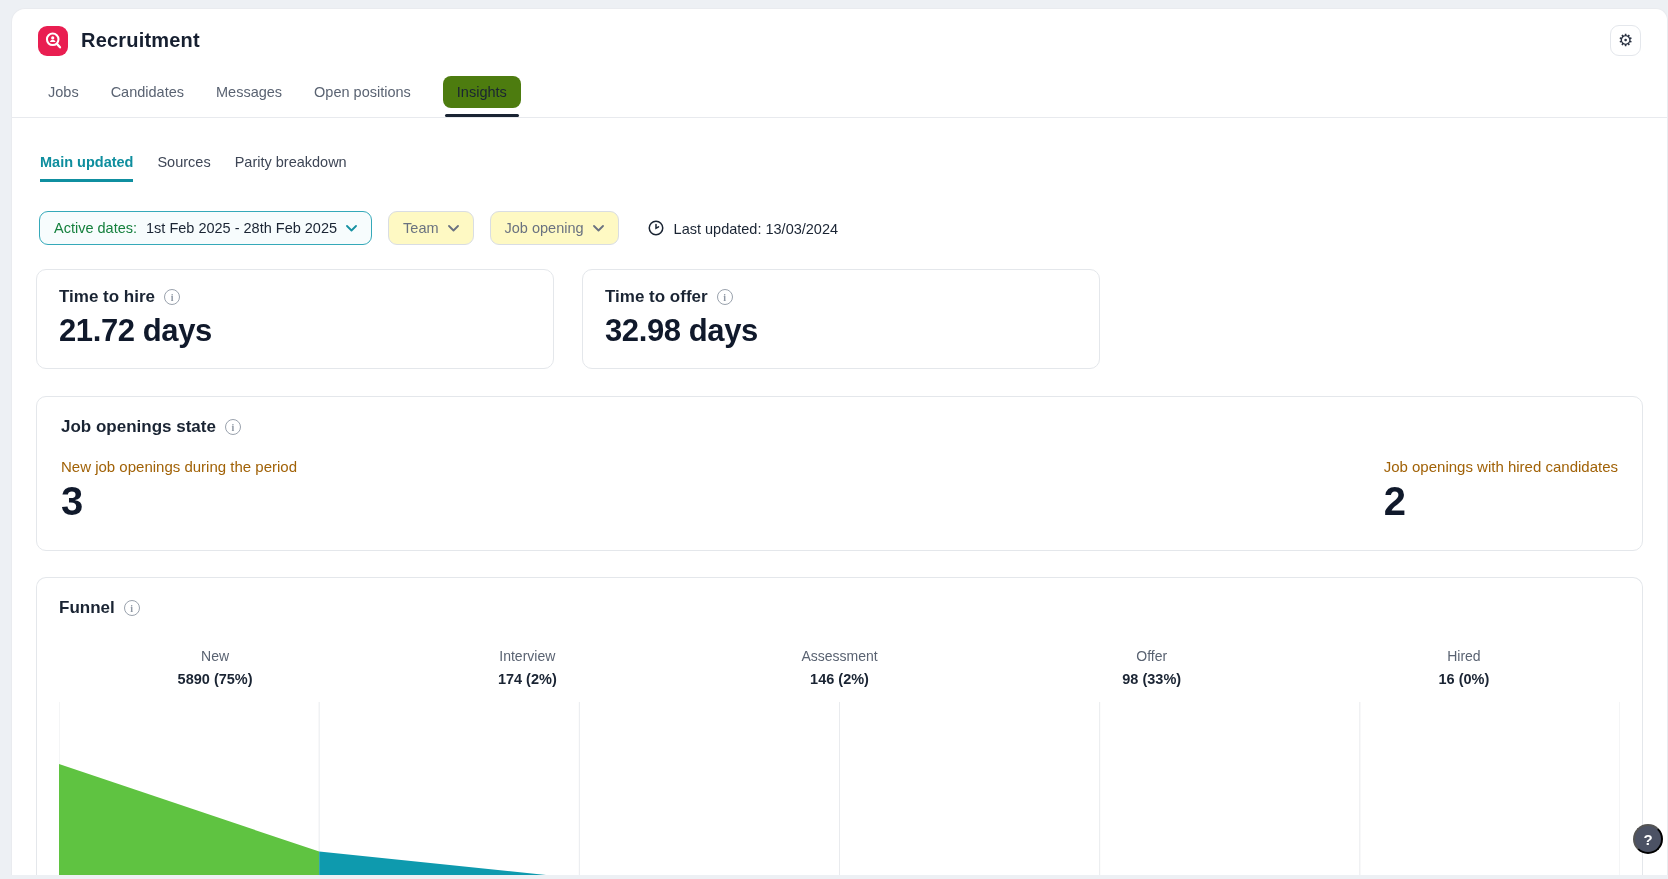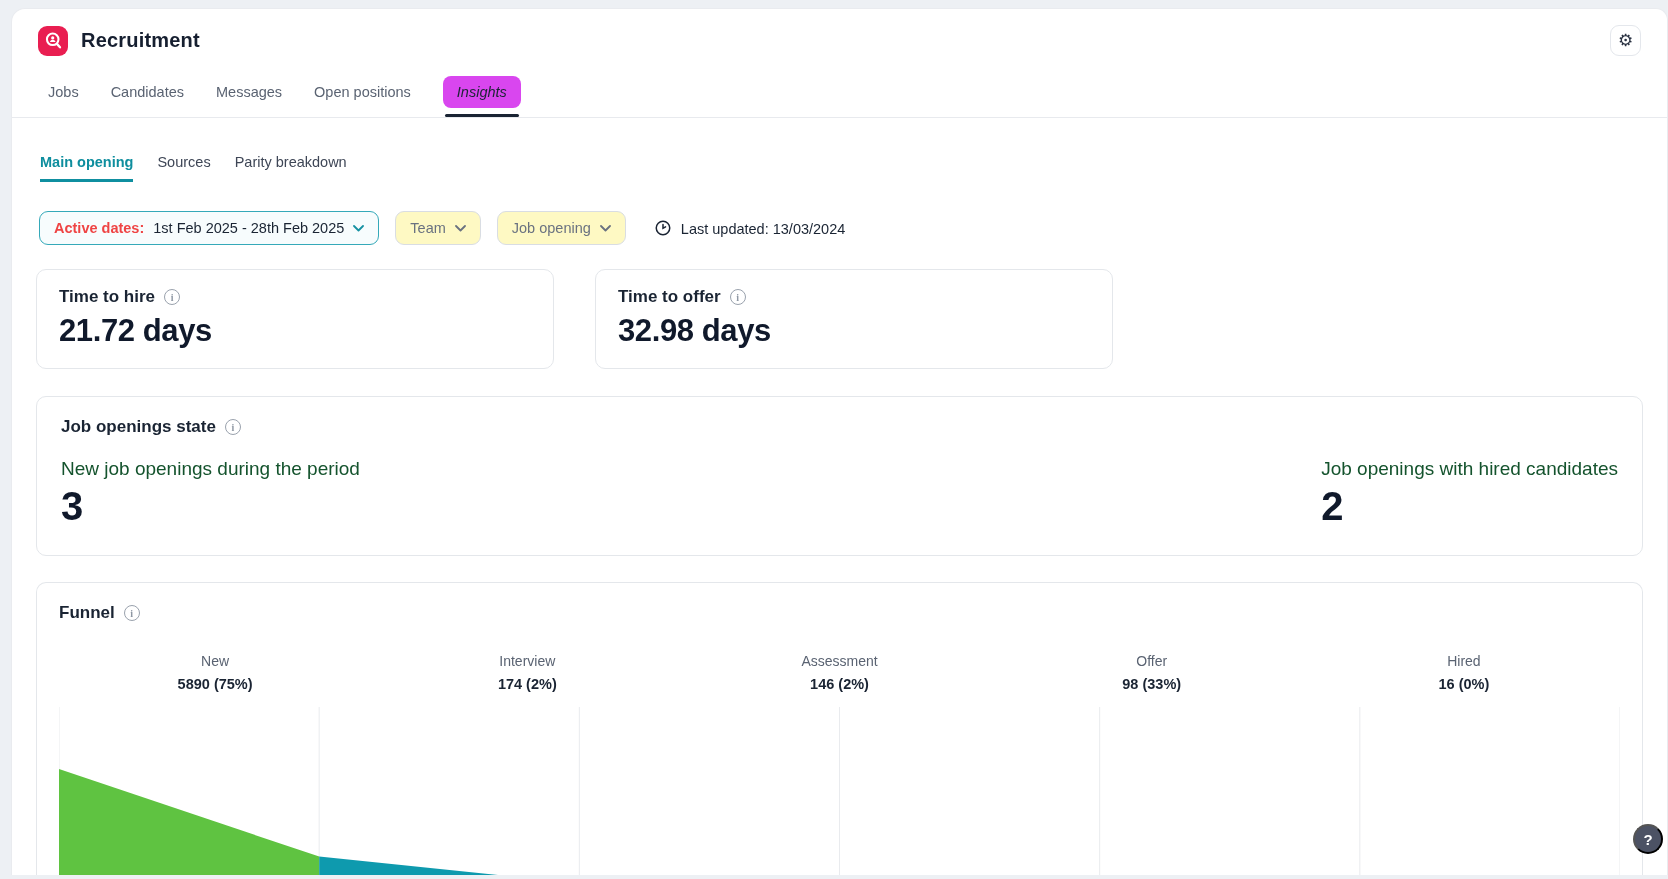--- a/index.html
+++ b/index.html
@@ -18,51 +18,51 @@
   .logo { width:30px; height:30px; border-radius:9px; background:#e91e51;
     display:flex; align-items:center; justify-content:center; flex:0 0 auto; }
   .app-title { font-size:20px; font-weight:700; color:#161f30; letter-spacing:.2px; }
   .settings-btn { margin-left:auto; width:31px; height:31px; border:1px solid #e4e7ec;
     border-radius:9px; background:#fff; display:flex; align-items:center; justify-content:center;
     font-size:17px; color:#2a3242; cursor:pointer; }
   
   .tab-bar { display:flex; align-items:center; gap:32px; padding:0 36px; margin-top:10px;
     height:52px; border-bottom:1px solid #e8eaee; }
   .tab { font-size:14.5px; color:#5a6372; cursor:pointer; position:relative; }
-  .tab.active { background:#d946ef; border-radius:8px; padding:8px 14px; color:#1a2433;font-style:italic; }
+  .tab.active { background:#4d7c0f; border-radius:8px; padding:8px 14px; color:#1a2433; }
   .tab.active::after { content:""; position:absolute; left:2px; right:2px; bottom:-9px;
     height:2.5px; background:#1a2433; border-radius:2px; }
   
   .subtabs { display:flex; gap:24px; padding:0 28px; margin-top:36px; }
   .subtab { font-size:14.5px; color:#3e4656; padding-bottom:9px; cursor:pointer; }
   .subtab.active { color:#0e8e9e; font-weight:700; border-bottom:3px solid #0f8fa0; }
   
   .filters { display:flex; align-items:center; gap:16px; padding:0 27px; margin-top:29px; }
   .pill { height:34px; display:inline-flex; align-items:center; gap:9px;
     border:1px solid #d9dde3; border-radius:9px; padding:0 14px; font-size:14.5px;
     color:#6a7280; background:#fef9c3; cursor:pointer; white-space:nowrap; }
   .pill.date { border:1.5px solid #35a9b9; background:#f7fcfd; color:#1a2433; }
-  .date-prefix { color:#ef4444; font-weight:700; }
+  .date-prefix { color:#15803d; font-weight:400; }
   .chev { display:inline-flex; color:#6a7280; }
   .pill.date .chev { color:#1691a2; }
   .updated { display:flex; align-items:flex-end; gap:9px; font-size:14.5px; color:#1a2433; margin-left:12px; }
   
-  .metric-row { display:flex; gap:41px; padding:0 24px; margin-top:24px;align-items:flex-end; }
+  .metric-row { display:flex; gap:28px; padding:0 24px; margin-top:24px;align-items:flex-end; }
   .card { border:1px solid #e4e7eb; border-radius:10px; background:#fff; }
   .metric-card { width:518px; height:100px; padding:17px 22px; }
   .card-title-row { display:flex; align-items:center; gap:9px; }
   .card-title { font-size:17px; font-weight:700; color:#1a2433; }
   .metric-value { font-size:31px; font-weight:700; color:#10192b; margin-top:6px; letter-spacing:-.4px; }
   .info { width:16px; height:16px; border:1.3px solid #9aa2ad; border-radius:50%;
     color:#8e97a3; font-size:10px; font-weight:700; display:inline-grid; place-items:center;
     font-family:"Liberation Serif", serif; flex:0 0 auto; }
   
   .wide-card { margin:27px 24px 0; padding:20px 24px 26px; }
   .state-stats { display:flex; justify-content:space-between; margin-top:21px; }
-  .stat-label { font-size:19px; color:#14532d; }
+  .stat-label { font-size:15px; color:#a16207; }
   .stat-value { font-size:40px; font-weight:700; color:#10192b; margin-top:4px; }
   
   .funnel-card { margin:26px 24px 0; padding:20px 22px 0; height:310px;
     border-radius:10px 10px 0 0; border-bottom:none; }
   .funnel-cols { display:flex; margin-top:30px; }
   .funnel-col { flex:1; text-align:center; }
   .funnel-label { font-size:14px; color:#5a6372; }
   .funnel-count { font-size:14.5px; font-weight:700; color:#1a2433; margin-top:7px; }
   .funnel-chart { margin-top:15px; }
   .funnel-chart svg { display:block; width:100%; height:176px; }
@@ -95,21 +95,21 @@
 
     <div class="tab-bar">
       <span class="tab">Jobs</span>
       <span class="tab">Candidates</span>
       <span class="tab">Messages</span>
       <span class="tab">Open positions</span>
       <span class="tab active">Insights</span>
     </div>
 
     <div class="subtabs">
-      <span class="subtab active">Main opening</span>
+      <span class="subtab active">Main updated</span>
       <span class="subtab">Sources</span>
       <span class="subtab">Parity breakdown</span>
     </div>
 
     <div class="filters">
       <span class="pill date">
         <span class="date-prefix">Active dates:</span>
         <span>1st Feb 2025 - 28th Feb 2025</span>
         <span class="chev">
           <svg width="11" height="7" viewBox="0 0 11 7" fill="none" stroke="currentColor" stroke-width="1.8" stroke-linecap="round" stroke-linejoin="round">

